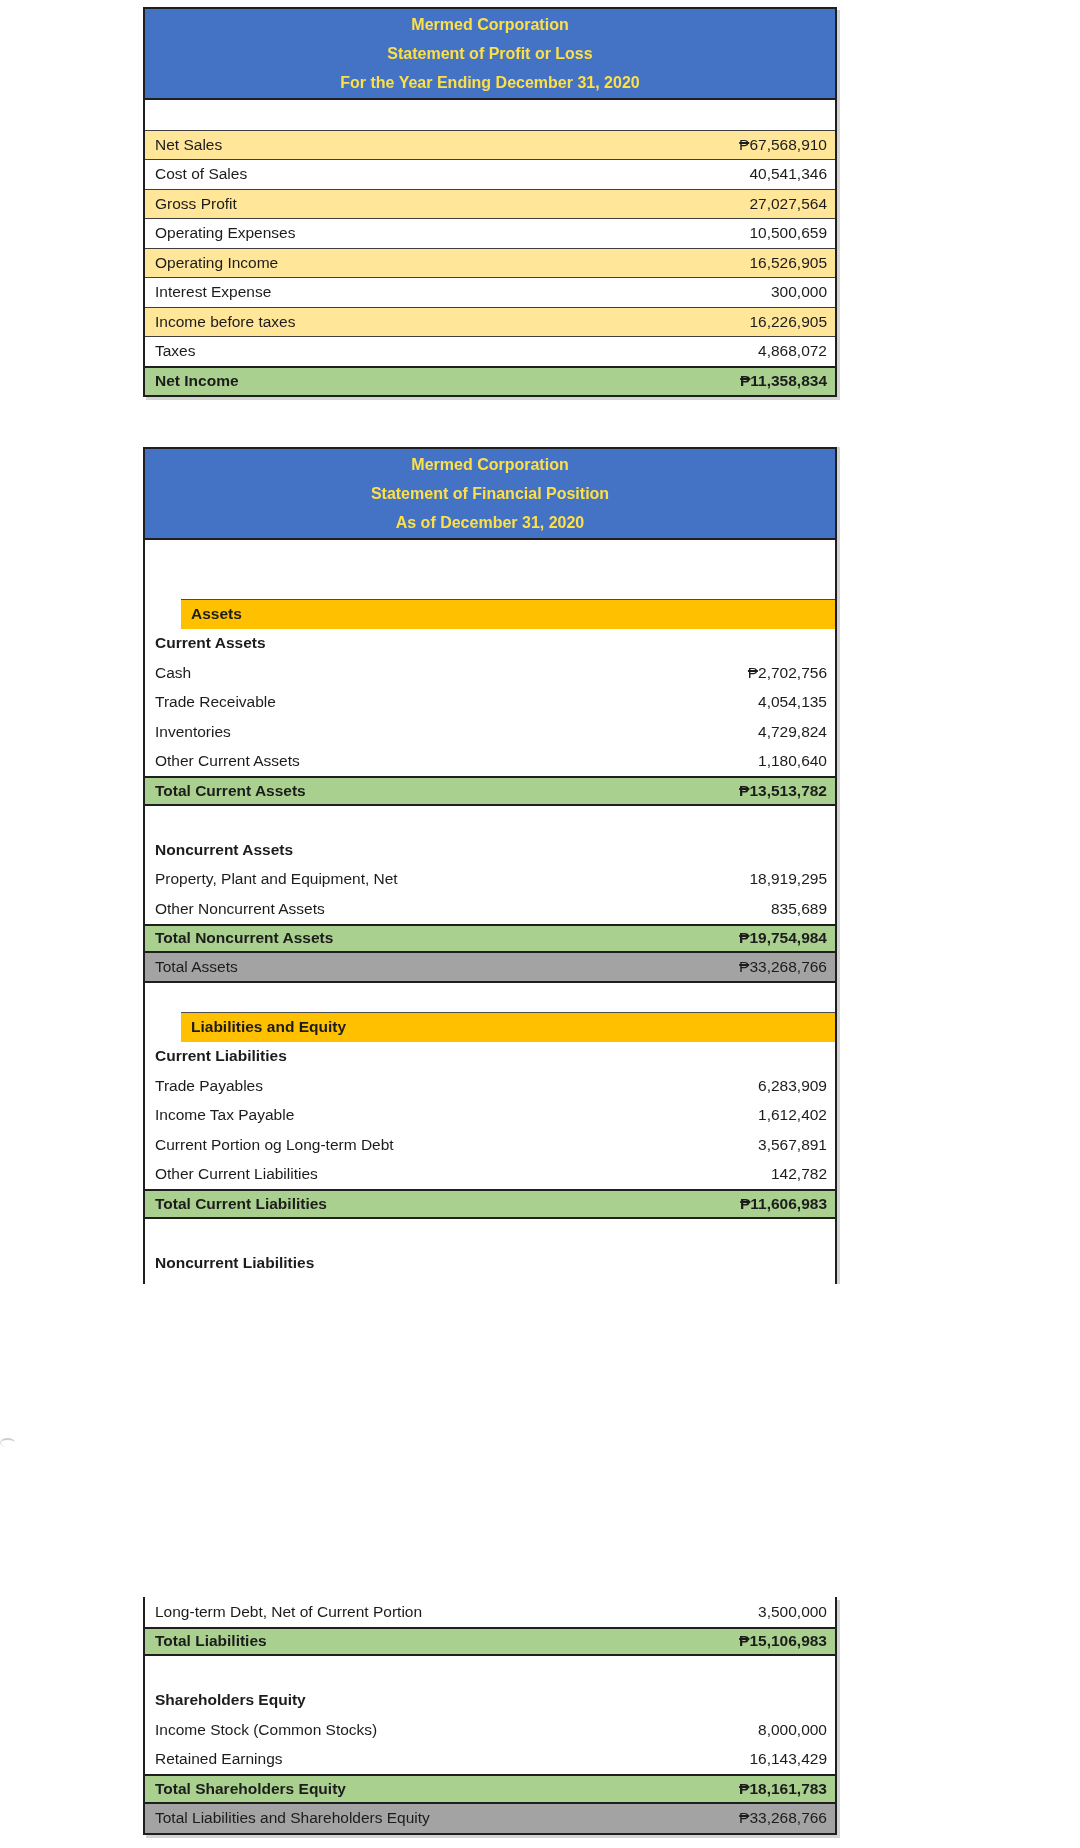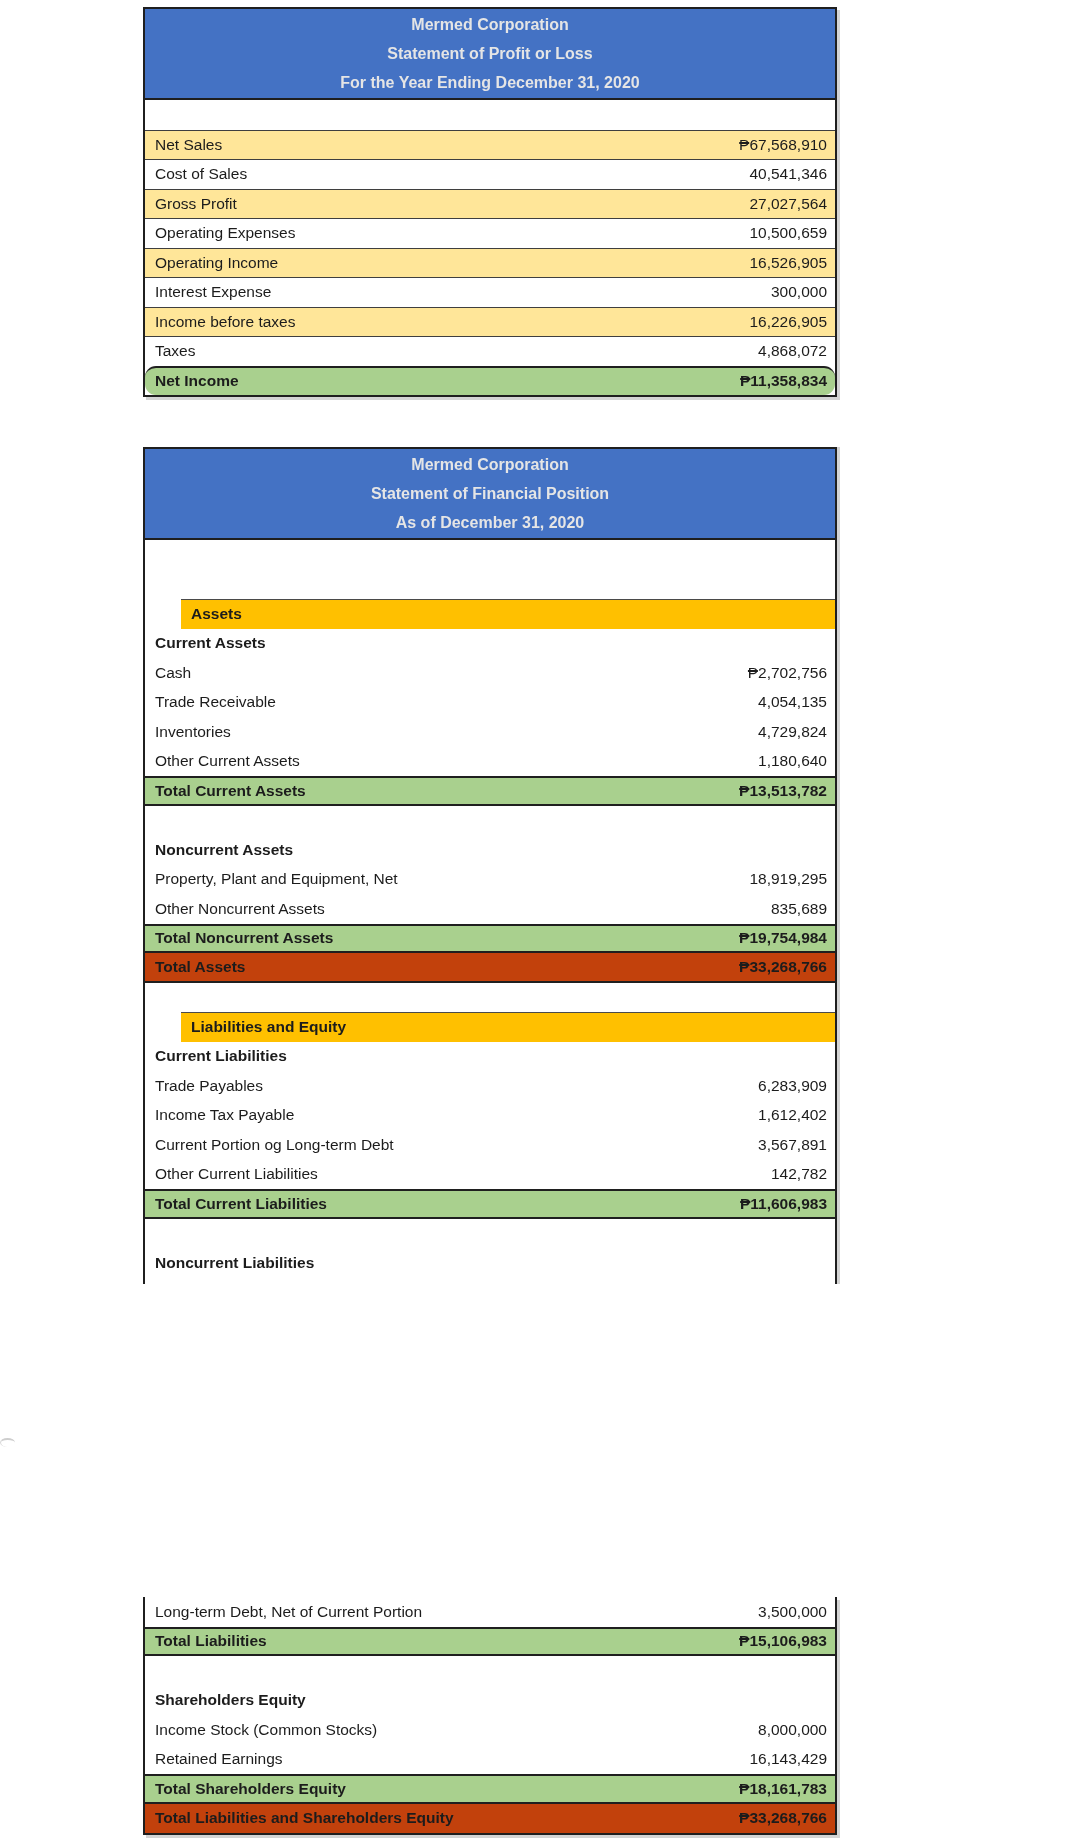--- a/index.html
+++ b/index.html
@@ -24,21 +24,21 @@
   #income{top:7px;}
   #balance-top{
     top:447px;
     border-bottom:none;
     padding-bottom:6px;
     box-shadow:3px 0 0 rgba(160,160,160,0.45);
   }
   #balance-bottom{top:1597px;border-top:none;}
   .hdr{
     background:#4472C4;
-    color:#e5e5e5;
+    color:#fde047;
     text-align:center;
     font-weight:bold;
     font-size:16px;
     border-bottom:2px solid #1f1f1f;
     padding:1px 0;
   }
   .hdr .title-line{height:29px;line-height:29px;}
   .rows{width:100%;}
   .row{
     height:29.5px;
@@ -54,31 +54,31 @@
   .row .value{flex:0 0 auto;text-align:right;}
   .row.yellow{background:#FFE699;gap:20px;}
   .row.green{
     background:#A9D08E;
     font-weight:bold;
     border-top:2px solid #1f1f1f;
     border-bottom:2px solid #1f1f1f;
   }
   .row.gold{background:#FFC000;font-weight:bold;border-top:1px solid #4a4a4a;margin-left:36px;}
   .row.gold_total{
-    background:#c2410c;
-    font-weight:bold;
+    background:#a3a3a3;
+    font-weight:normal;
     border-top:2px solid #1f1f1f;
     border-bottom:2px solid #1f1f1f;
   }
   .row.green + .row.gold_total{border-top:none;}
   .row.section{font-weight:bold;justify-content:flex-end;}
   
   #income .row{border-top:1px solid #3f3f3f;}
   #income .row.blank{border-top:none;}
-  #income .row.green{border-top:2px solid #1f1f1f;border-radius:11px;}
+  #income .row.green{border-top:2px solid #1f1f1f;}
   .statement .row:last-child{border-bottom:none;}
   .artifact{
     position:absolute;
     left:0;top:1438px;
     width:14px;height:7px;
     border-radius:50%;
     border-top:2px solid #c2c2c2;
     border-left:1px solid #d0d0d0;
     opacity:.8;
   }

